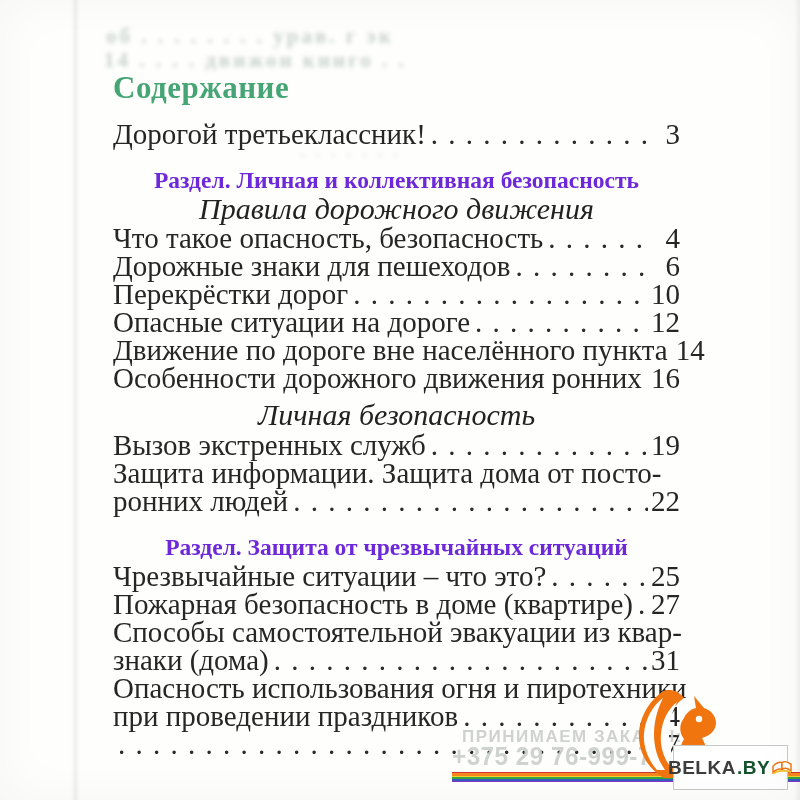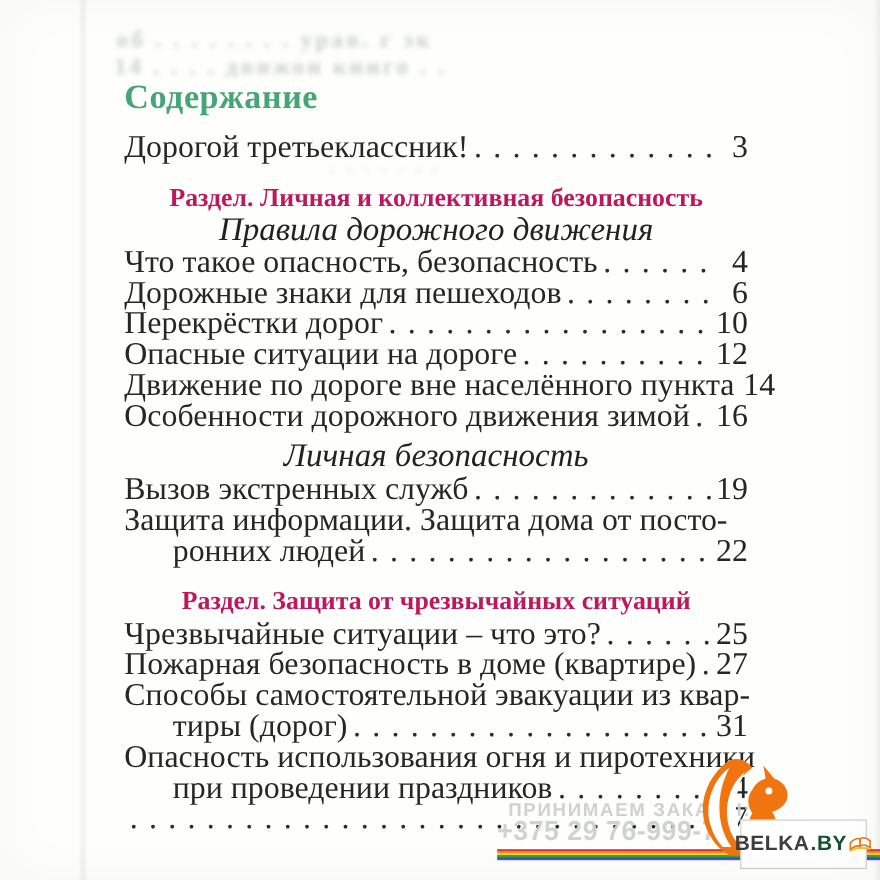--- a/index.html
+++ b/index.html
@@ -27,22 +27,22 @@
 
   
   .content{position:absolute;left:113px;top:66px;width:567px;z-index:1;}
   .toc-title{text-align:left;color:#46a574;font-size:31px;font-weight:bold;
     line-height:36px;margin:4px 0 14px 0;letter-spacing:0.5px;}
   .row{display:flex;align-items:baseline;font-size:29px;line-height:28px;white-space:nowrap;}
   .row .txt{flex:0 0 auto;}
   .row .leader{flex:1 1 auto;overflow:hidden;margin:0 2px 0 5px;
     letter-spacing:1.5px;min-width:0;color:#2b2b2b;}
   .row .pg{flex:0 0 auto;min-width:30px;text-align:right;}
-  .row.cont .txt{padding-left:0;margin-left:44px;}
-  .section{text-align:center;color:#be185d;font-weight:bold;font-size:23.5px;
+  .row.cont .txt{padding-left:0;}
+  .section{text-align:center;color:#6d28d9;font-weight:bold;font-size:23.5px;
     line-height:26px;margin:19px 0 2px 0;}
   .subsection{text-align:center;font-style:italic;font-size:30px;
     line-height:27px;margin:2px 0 2px 0;color:#222;}
   .subsection.standalone{margin:9px 0 3px 0;}
 
   
   .wm-line1{position:absolute;left:462px;top:727px;z-index:2;
     font-family:"Liberation Sans",sans-serif;font-weight:bold;font-size:17px;
     letter-spacing:1.5px;color:rgba(203,206,203,0.92);white-space:nowrap;}
   .wm-line2{position:absolute;left:452px;top:742px;z-index:2;
@@ -105,21 +105,21 @@
         <span class="txt">Опасные ситуации на дороге</span>
         <span class="leader">. . . . . . . . . . . . . . . . . . . . . . . . . . . . . . . . . . . . . . . . . . . . . . . . . . . . . . . . . . . . . . . . . . . . . . . . . . . . . . . . . . . . . . . . . . </span>
         <span class="pg">12</span>
       </div>
       <div class="row">
         <span class="txt">Движение по дороге вне населённого пункта</span>
         <span class="leader">. . . . . . . . . . . . . . . . . . . . . . . . . . . . . . . . . . . . . . . . . . . . . . . . . . . . . . . . . . . . . . . . . . . . . . . . . . . . . . . . . . . . . . . . . . </span>
         <span class="pg">14</span>
       </div>
       <div class="row">
-        <span class="txt">Особенности дорожного движения зимой</span>
+        <span class="txt">Особенности дорожного движения ронних</span>
         <span class="leader">. . . . . . . . . . . . . . . . . . . . . . . . . . . . . . . . . . . . . . . . . . . . . . . . . . . . . . . . . . . . . . . . . . . . . . . . . . . . . . . . . . . . . . . . . . </span>
         <span class="pg">16</span>
       </div>
       <div class="subsection standalone">Личная безопасность</div>
       <div class="row">
         <span class="txt">Вызов экстренных служб</span>
         <span class="leader">. . . . . . . . . . . . . . . . . . . . . . . . . . . . . . . . . . . . . . . . . . . . . . . . . . . . . . . . . . . . . . . . . . . . . . . . . . . . . . . . . . . . . . . . . . </span>
         <span class="pg">19</span>
       </div>
       <div class="row">
@@ -138,21 +138,21 @@
       </div>
       <div class="row">
         <span class="txt">Пожарная безопасность в доме (квартире)</span>
         <span class="leader">. . . . . . . . . . . . . . . . . . . . . . . . . . . . . . . . . . . . . . . . . . . . . . . . . . . . . . . . . . . . . . . . . . . . . . . . . . . . . . . . . . . . . . . . . . </span>
         <span class="pg">27</span>
       </div>
       <div class="row">
         <span class="txt">Способы самостоятельной эвакуации из квар-</span>
       </div>
       <div class="row cont">
-        <span class="txt">тиры (дорог)</span>
+        <span class="txt">знаки (дома)</span>
         <span class="leader">. . . . . . . . . . . . . . . . . . . . . . . . . . . . . . . . . . . . . . . . . . . . . . . . . . . . . . . . . . . . . . . . . . . . . . . . . . . . . . . . . . . . . . . . . . </span>
         <span class="pg">31</span>
       </div>
       <div class="row">
         <span class="txt">Опасность использования огня и пиротехники</span>
       </div>
       <div class="row cont">
         <span class="txt">при проведении праздников</span>
         <span class="leader">. . . . . . . . . . . . . . . . . . . . . . . . . . . . . . . . . . . . . . . . . . . . . . . . . . . . . . . . . . . . . . . . . . . . . . . . . . . . . . . . . . . . . . . . . . </span>
         <span class="pg">34</span>

